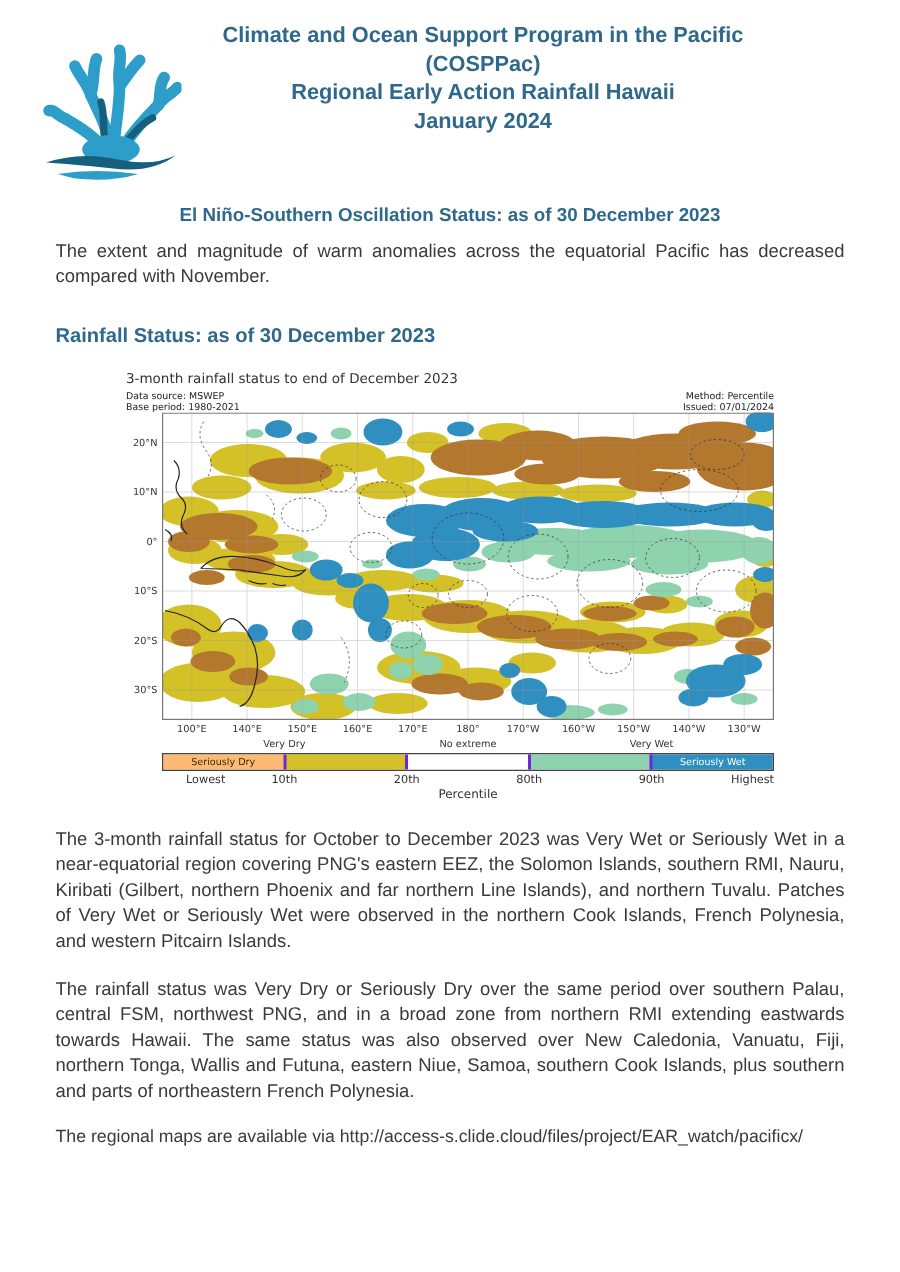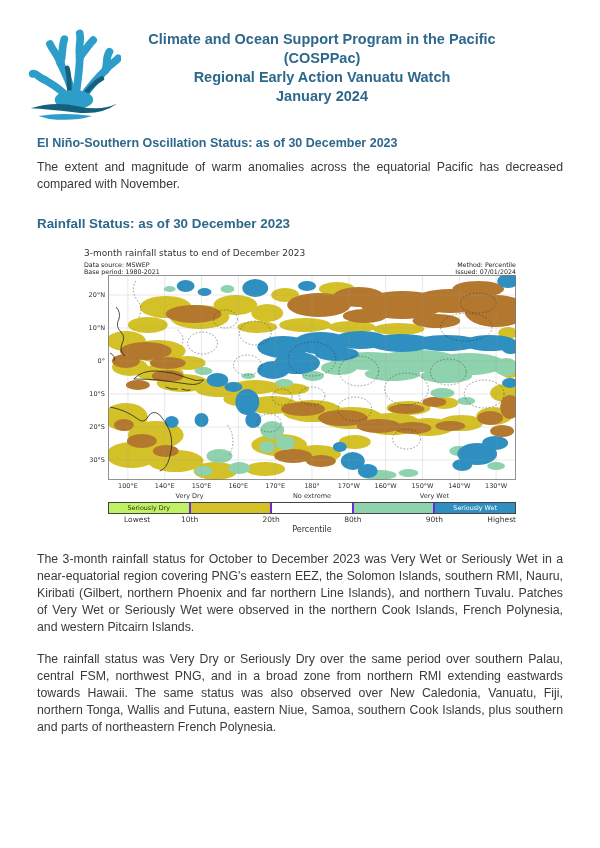--- a/index.html
+++ b/index.html
@@ -3,27 +3,27 @@
 <meta charset="utf-8">
 <style>
   html,body{margin:0;padding:0;background:#888;}
   .page{
     position:relative;width:600px;height:848px;background:#ffffff;
     margin:0 auto;overflow:hidden;
     font-family:"Liberation Sans",sans-serif;color:#3a3a3a;
     box-sizing:border-box;padding:15px 37px 0 37px;
   }
   
-  .hdr{display:flex;align-items:center;height:106px;}
+  .hdr{display:flex;align-items:flex-start;height:106px;}
   .logo{width:96px;height:106px;flex:0 0 96px;margin-left:-12px;}
   .titleblock{flex:1;text-align:center;padding-right:40px;
     color:var(--title-color,#2e688c);font-weight:bold;font-size:14.5px;line-height:19px;}
   
   h2{color:var(--title-color,#2e688c);font-weight:bold;}
-  .h-enso{font-size:12.5px;margin:15px 0 9px 0;}
+  .h-enso{font-size:12.5px;margin:15px 0 9px 0;text-align:center;}
   .h-rain{font-size:13.4px;margin:23px 0 0 0;}
   p.body{font-size:12.3px;line-height:17px;text-align:justify;margin:8px 0 0 0;}
   p.body.gap{margin-top:15px;}
   p.links{font-size:11.8px;margin:14px 0 0 0;}
   
   .figure{width:432px;margin:17px auto 0 auto;font-family:"DejaVu Sans",sans-serif;color:#333;}
   .fig-title{font-size:9px;color:#333;height:13px;}
   .fig-annots{position:relative;height:14px;font-size:6.3px;line-height:7px;color:#222;}
   .fig-annots .left{position:absolute;left:0;top:0;}
   .fig-annots .right{position:absolute;right:0;top:0;text-align:right;}
@@ -72,21 +72,21 @@
           <path d="M64,80 C70,73 74,69 80,66"></path>
         </g>
         <ellipse cx="51" cy="88" rx="20" ry="10" fill="#2d9ec9"></ellipse>
         <path d="M6,97 Q30,89 56,95 Q80,100 96,92 Q79,105 51,101 Q23,98 6,97 Z" fill="#16607e"></path>
         <path d="M14,105 Q40,101 70,105 Q50,111 25,108 Z" fill="#2d9ec9"></path>
       </svg>
     </div>
     <div class="titleblock">
       <div>Climate and Ocean Support Program in the Pacific</div>
       <div>(COSPPac)</div>
-      <div>Regional Early Action Vanuatu Watch</div>
+      <div>Regional Early Action Rainfall Hawaii</div>
       <div>January 2024</div>
     </div>
   </div>
 
   <h2 class="h-enso">El Niño-Southern Oscillation Status: as of 30 December 2023</h2>
   <p class="body">The extent and magnitude of warm anomalies across the equatorial Pacific has decreased compared with November.</p>
 
   <h2 class="h-rain">Rainfall Status: as of 30 December 2023</h2>
 
   <div class="figure">
@@ -319,34 +319,35 @@
       <span style="left:95.12%">130°W</span>
     </div>
 
     <div class="legend">
       <div class="legend-cats">
         <span style="left:20%">Very Dry</span>
         <span style="left:50%">No extreme</span>
         <span style="left:80%">Very Wet</span>
       </div>
       <div class="legend-bar">
-        <div class="seg" style="background: #bef264; color: rgb(61, 42, 10);">Seriously Dry</div>
+        <div class="seg" style="background: #fdba74; color: rgb(61, 42, 10);">Seriously Dry</div>
         <div class="seg" style="background: rgb(212, 193, 40); color: rgb(61, 42, 10);"></div>
         <div class="seg" style="background: rgb(255, 255, 255); color: rgb(51, 51, 51);"></div>
         <div class="seg" style="background: rgb(142, 210, 174); color: rgb(51, 51, 51);"></div>
         <div class="seg" style="background: rgb(46, 143, 192); color: rgb(255, 255, 255);">Seriously Wet</div>
       </div>
       <div class="legend-ticks">
         <span class="first">Lowest</span>
         <span style="left:20%">10th</span>
         <span style="left:40%">20th</span>
         <span style="left:60%">80th</span>
         <span style="left:80%">90th</span>
         <span class="last">Highest</span>
       </div>
       <div class="legend-axis">Percentile</div>
     </div>
   </div>
 
   <p class="body gap">The 3-month rainfall status for October to December 2023 was Very Wet or Seriously Wet in a near-equatorial region covering PNG's eastern EEZ, the Solomon Islands, southern RMI, Nauru, Kiribati (Gilbert, northern Phoenix and far northern Line Islands), and northern Tuvalu. Patches of Very Wet or Seriously Wet were observed in the northern Cook Islands, French Polynesia, and western Pitcairn Islands.</p>
   <p class="body gap">The rainfall status was Very Dry or Seriously Dry over the same period over southern Palau, central FSM, northwest PNG, and in a broad zone from northern RMI extending eastwards towards Hawaii. The same status was also observed over New Caledonia, Vanuatu, Fiji, northern Tonga, Wallis and Futuna, eastern Niue, Samoa, southern Cook Islands, plus southern and parts of northeastern French Polynesia.</p>
+  <p class="links">The regional maps are available via http://access-s.clide.cloud/files/project/EAR_watch/pacificx/</p>
 
 </div>
 
 </body></html>

